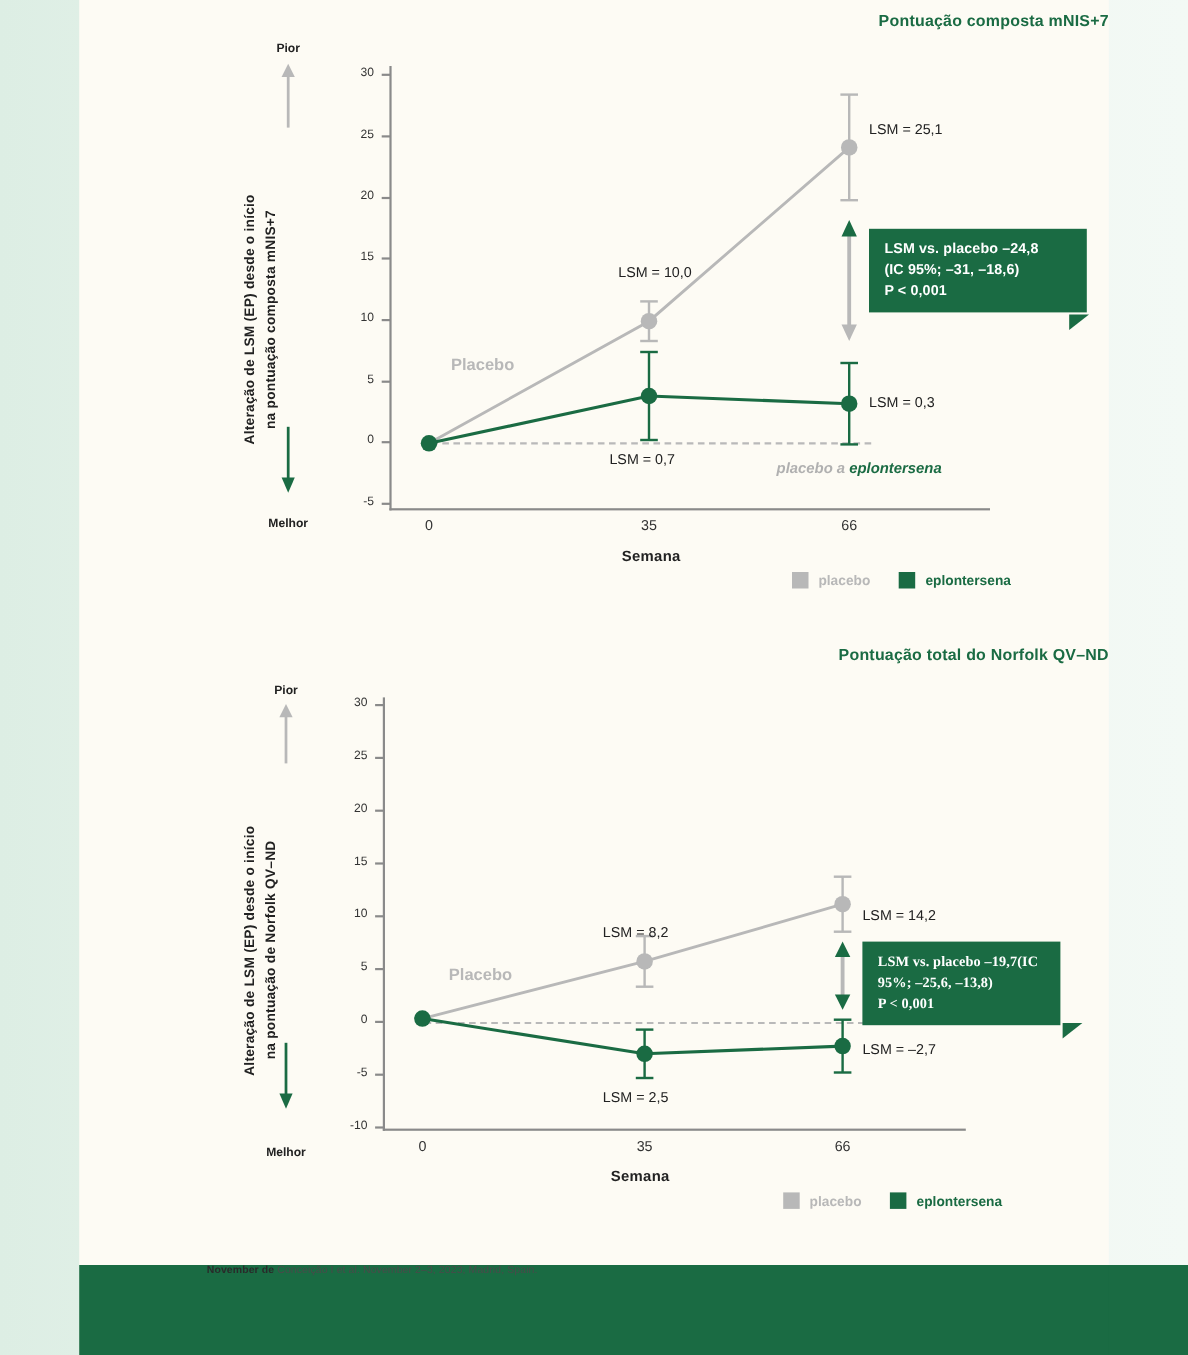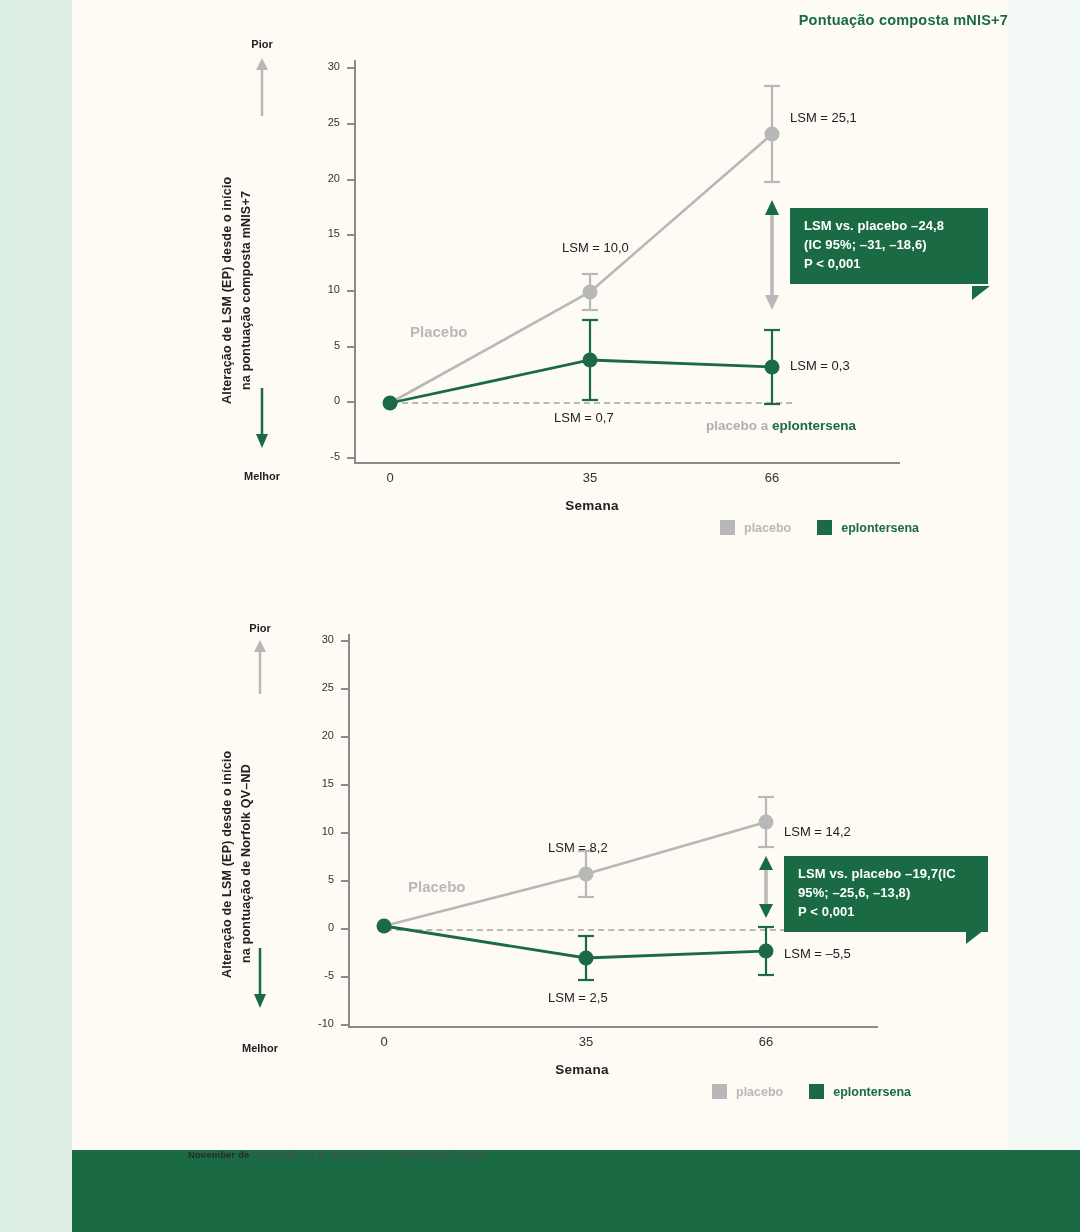--- a/index.html
+++ b/index.html
@@ -220,21 +220,21 @@
         <polygon points="700,310 693,295 707,295" fill="#b8b8b8"></polygon>
       </svg>
 
       <div class="pt-label" style="left:718px; top:110px;">LSM = 25,1</div>
       <div class="pt-label" style="left:490px; top:240px;">LSM = 10,0</div>
       <div class="pt-label" style="left:718px; top:358px;">LSM = 0,3</div>
       <div class="pt-label" style="left:482px; top:410px;text-align:right;">LSM = 0,7</div>
 
       <div class="series-name placebo-name" style="left:338px; top:323px;">Placebo</div>
 
-      <div class="switch-note" style="left:634px; top:418px;">
+      <div class="switch-note" style="left:634px; top:418px;font-style:italic;">
         <span>placebo a </span><span class="green">eplontersena</span>
       </div>
 
       <div class="callout" style="left:718px; top:208px; width:198px;">
         <span style="white-space:pre-line;">LSM vs. placebo –24,8
 (IC 95%; –31, –18,6)
 P &lt; 0,001</span>
       </div>
       <svg class="arrow-svg" style="left:900px; top:208px;" width="22" height="86">
         <polygon points="0,0 22,0 0,86" fill="#1a6b43" opacity="0"></polygon>
@@ -255,20 +255,21 @@
         <div class="legend-item">
           <span class="legend-swatch" style="background:#1a6b43;"></span>
           <span class="legend-text" style="color:#1a6b43;">eplontersena</span>
         </div>
       </div>
     </div>
   </div>
 
   <div class="chart-block" style="left:72px; top:576px; width:936px; height:560px;">
 
+    <div class="chart-title" style="top:12px; left:0;">Pontuação total do Norfolk QV–ND</div>
 
     <div class="ylabel" style="left:146px; top:138px; height:300px; width:40px;">
       <span>Alteração de LSM (EP) desde o início</span><br>
       <span>na pontuação de Norfolk QV–ND</span>
     </div>
 
     <div class="dir-label" style="left:138px; top:46px; width:100px;">Pior</div>
     <svg class="arrow-svg" style="left:176px; top:64px;" width="24" height="56">
       <line x1="12" y1="54" x2="12" y2="6" stroke="#b8b8b8" stroke-width="2.5"></line>
       <polygon points="12,0 6,12 18,12" fill="#b8b8b8"></polygon>
@@ -328,26 +329,26 @@
         <circle cx="514" cy="382" r="7.5" fill="#1a6b43"></circle>
         <circle cx="694" cy="375" r="7.5" fill="#1a6b43"></circle>
 
         <line x1="694" y1="288" x2="694" y2="334" stroke="#b8b8b8" stroke-width="3.5"></line>
         <polygon points="694,280 687,294 701,294" fill="#1a6b43"></polygon>
         <polygon points="694,342 687,328 701,328" fill="#1a6b43"></polygon>
       </svg>
 
       <div class="pt-label" style="left:712px; top:248px;">LSM = 14,2</div>
       <div class="pt-label" style="left:476px; top:264px;">LSM = 8,2</div>
-      <div class="pt-label" style="left:712px; top:370px;">LSM = –5,5</div>
+      <div class="pt-label" style="left:712px; top:370px;">LSM = –2,7</div>
       <div class="pt-label" style="left:476px; top:414px;">LSM = 2,5</div>
 
       <div class="series-name placebo-name" style="left:336px; top:302px;">Placebo</div>
 
-      <div class="callout" style="left:712px; top:280px; width:204px;">
+      <div class="callout" style="left:712px; top:280px; width:180px;font-family:Liberation Serif, serif;">
         <span style="white-space:pre-line;">LSM vs. placebo –19,7(IC
 95%; –25,6, –13,8)
 P &lt; 0,001</span>
       </div>
       <svg class="arrow-svg" style="left:894px; top:280px;" width="22" height="86">
         <polygon points="0,74 18,74 0,88" fill="#1a6b43"></polygon>
       </svg>
 
       <div class="xtick-label" style="left:282px; top:458px; width:60px;">0</div>
       <div class="xtick-label" style="left:484px; top:458px; width:60px;">35</div>

